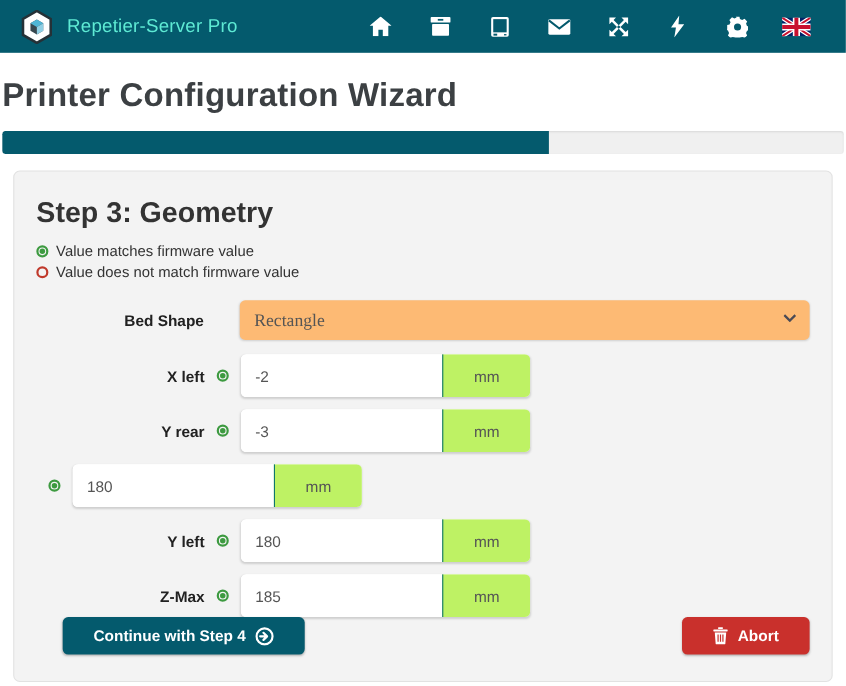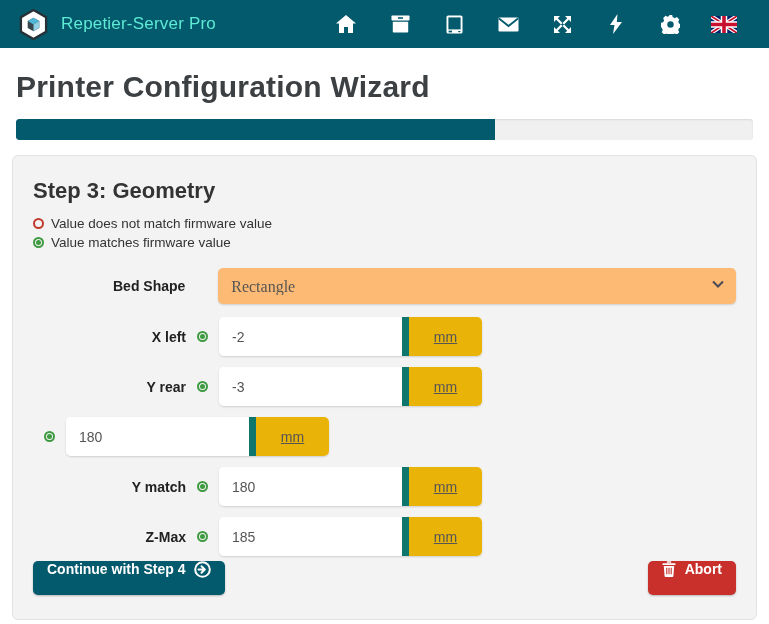--- a/index.html
+++ b/index.html
@@ -11,31 +11,31 @@
     padding:0 18px 0 18px; }
   .brand { display:flex; align-items:center; gap:12px; }
   .logo { width:31px; height:31px; }
   .brand-title { color:#5eead4; font-size:17px; font-weight:500; letter-spacing:.2px; }
   .nav-icons { margin-left:auto; display:flex; align-items:center; gap:0; }
   .nav-icon { width:54px; display:flex; justify-content:center; align-items:center;
     cursor:pointer; }
   .nav-icon svg { display:block; }
 
   
-  .page { padding:0 16px; }
+  .page { padding:0 2px; }
   .page-title { font-size:30px; font-weight:700; color:#3c4043; margin-top:22px;
     letter-spacing:.2px; }
   .progress-track { margin-top:15px; height:21px; background:#f0f0f0;
     border-radius:3px; box-shadow: inset 0 1px 2px rgba(0,0,0,.1); overflow:hidden; }
   .progress-fill { height:100%; background:#045a6d; border-radius:3px 0 0 3px; }
 
   
   .panel { margin:15px 12px 0 12px; background:#f3f3f3; border:1px solid #e2e2e2;
     border-radius:6px; padding:22px 20px 22px 20px; height:465px; position:relative; }
-  .step-title { font-size:22px; font-weight:700; color:#333; }
+  .step-title { font-size:26px; font-weight:700; color:#333; }
   .legend { margin-top:10px; }
   .legend-row { display:flex; align-items:center; gap:7px; height:19px;
     font-size:13.5px; color:#333; }
   .ring { width:11px; height:11px; border-radius:50%; border:2px solid #3d9a40;
     display:flex; align-items:center; justify-content:center; flex:0 0 auto; }
   .ring.red { border-color:#c0392b; }
   .ring-dot { width:5px; height:5px; border-radius:50%; background:#3d9a40; }
 
   
   .form { margin-top:16px; }
@@ -50,31 +50,31 @@
     background:#fdba74; box-shadow:0 1px 2px rgba(0,0,0,.15); padding:0 30px 0 13px;
     font-size:16px; color:#555; appearance:none; -webkit-appearance:none;
     font-family:Liberation Serif, serif; }
   .select-chevron { position:absolute; right:12px; top:12px; pointer-events:none; }
 
   .input-group { display:flex; width:263px; height:39px; border-radius:5px;
     box-shadow:0 1px 2px rgba(0,0,0,.15); overflow:hidden; background:#fff; }
   .num-input { width:183px; border:none; outline:none; padding:0 13px;
     font-size:14px; color:#555; background:#fff;
     font-family:"Liberation Sans", sans-serif; }
-  .unit-addon { width:80px; background:#eab308; border-left:7px solid #0f766e;
+  .unit-addon { width:80px; background:#bef264; border-left:1px solid #0f766e;
     display:flex; align-items:center; justify-content:center; font-size:14px;
-    color:#555;text-decoration:underline; }
+    color:#555; }
 
   
   .panel-actions { position:absolute; left:20px; right:20px; bottom:24px;
     display:flex; justify-content:space-between; align-items:center; }
   .btn { border:none; border-radius:5px; height:34px; display:flex;
-    align-items:flex-start; gap:9px; padding:0 14px; font-size:14px; font-weight:700;
+    align-items:center; gap:9px; padding:0 28px; font-size:14px; font-weight:700;
     color:#fff; cursor:pointer; box-shadow:0 1px 2px rgba(0,0,0,.25);
-    font-family:"Liberation Sans", sans-serif; }
+    font-family:"Liberation Sans", sans-serif;margin-left:24px; }
   .btn-continue { background:#045a6d; }
   .btn-abort { background:#c9302c; }
 </style>
 </head>
 <body>
 
 <div class="navbar">
   <div class="brand">
     <svg class="logo" viewBox="0 0 32 32">
       <polygon points="16,1 29,8.5 29,23.5 16,31 3,23.5 3,8.5" fill="#fff" stroke="#253137" stroke-width="2.4"></polygon>
@@ -153,28 +153,28 @@
   <div class="progress-track">
     <div class="progress-fill" style="width: 65%;"></div>
   </div>
 </div>
 
 <div class="panel">
   <h2 class="step-title">Step 3: Geometry</h2>
 
   <div class="legend">
     <div class="legend-row">
-      <span class="ring red"></span>
-      <span>Value does not match firmware value</span>
-    </div>
-    <div class="legend-row">
       <span class="ring">
           <span class="ring-dot"></span>
         </span>
       <span>Value matches firmware value</span>
+    </div>
+    <div class="legend-row">
+      <span class="ring red"></span>
+      <span>Value does not match firmware value</span>
     </div>
   </div>
 
   <div class="form">
 
     <div class="frow first">
       <div class="label-cell">Bed Shape</div>
       <div class="icon-slot"></div>
       <div class="select-wrap">
         <select class="bed-select">
@@ -218,21 +218,21 @@
             <span class="ring-dot"></span>
           </span>
         </div>
       <div class="input-group">
         <input class="num-input" value="180" style="">
         <span class="unit-addon">mm</span>
       </div>
     </div>
 
     <div class="frow">
-      <div class="label-cell">Y match</div>
+      <div class="label-cell">Y left</div>
       <div class="icon-slot">
           <span class="ring">
             <span class="ring-dot"></span>
           </span>
         </div>
       <div class="input-group">
         <input class="num-input" value="180" style="">
         <span class="unit-addon">mm</span>
       </div>
     </div>

